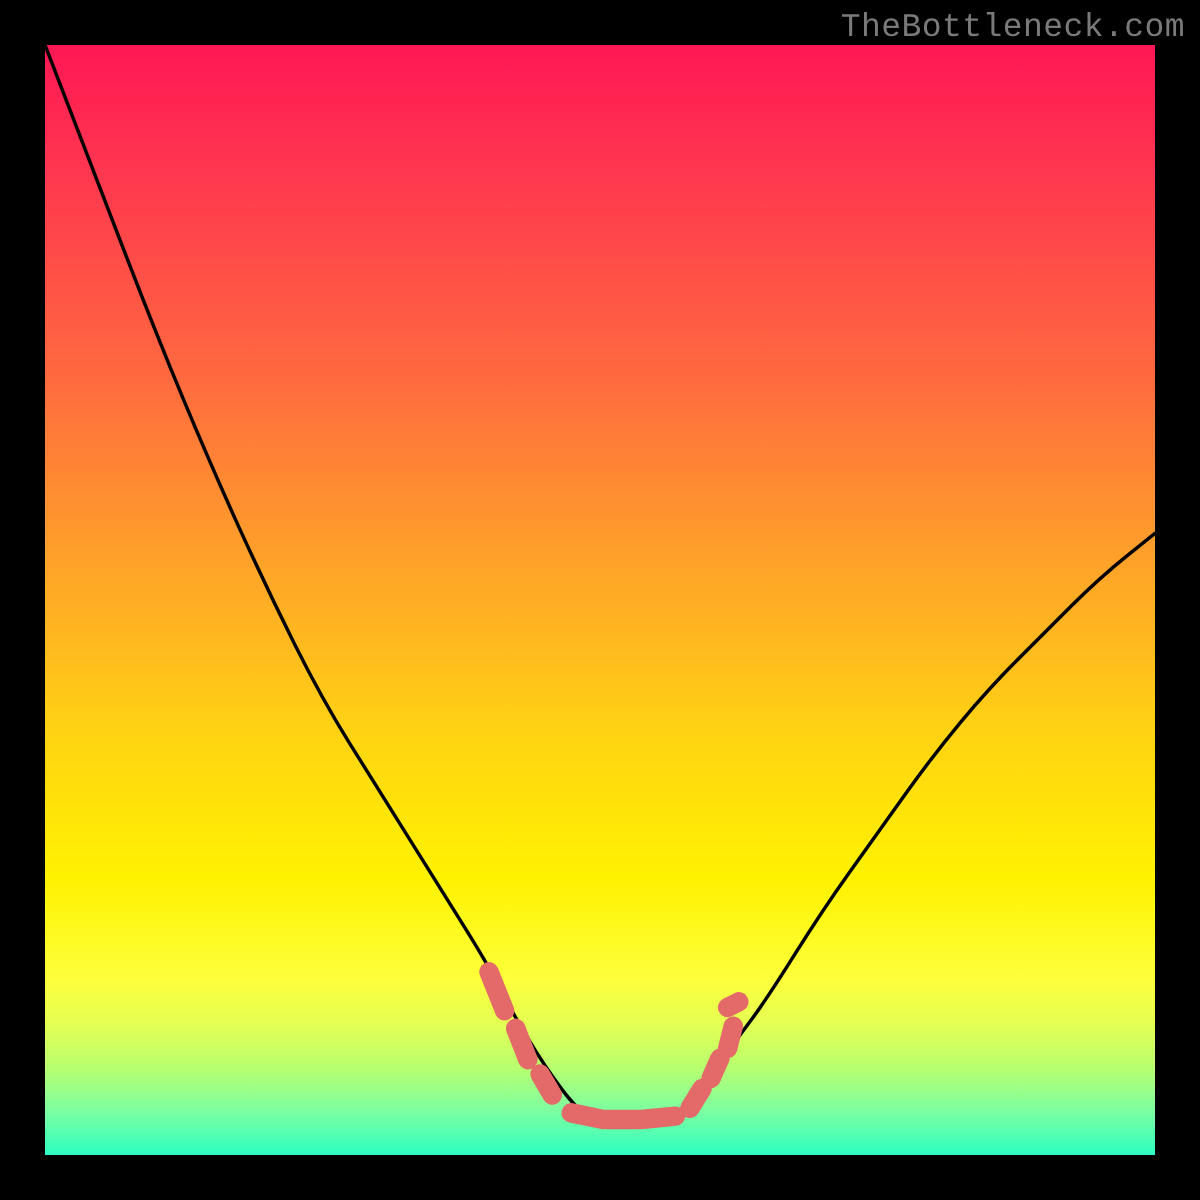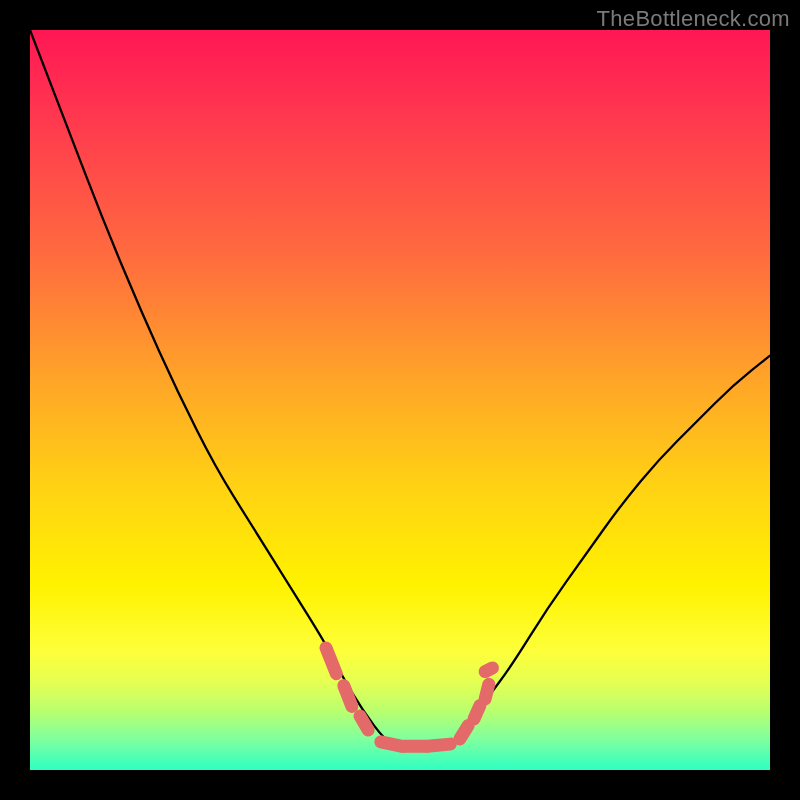--- a/index.html
+++ b/index.html
@@ -9,20 +9,21 @@
   height: 800px;
   overflow: hidden;
   font-family: Arial, Helvetica, sans-serif;
   background: #000;
 }
 .frame {
   position: relative;
   width: 800px;
   height: 800px;
   background: #000;
+  font-family: Liberation Mono, monospace;
 }
 .plot-area {
   position: absolute;
   left: 30px;
   top: 30px;
   width: 740px;
   height: 740px;
   
   background: linear-gradient(
     to bottom,

